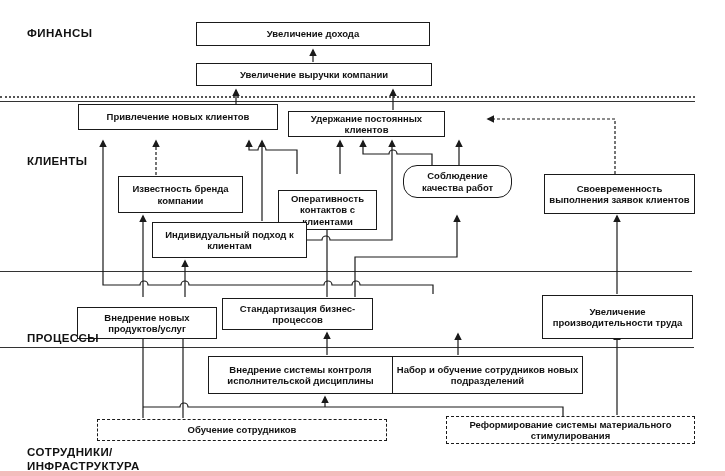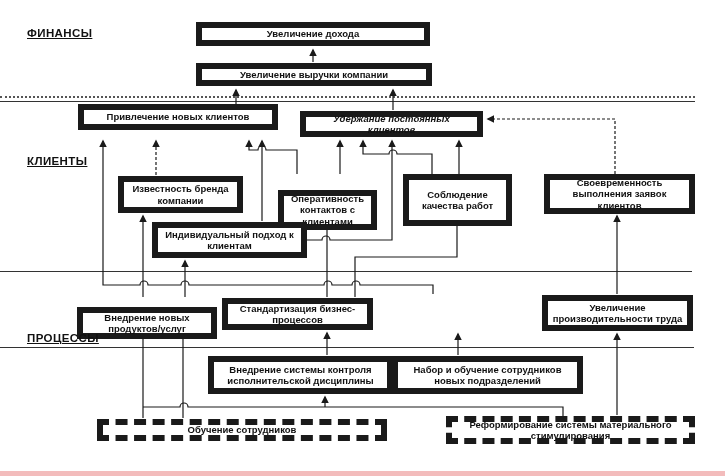--- a/index.html
+++ b/index.html
@@ -3,29 +3,29 @@
 <meta charset="utf-8">
 <style>
   html,body{margin:0;padding:0;background:#ffffff;}
   #stage{
     position:relative;width:725px;height:476px;background:#ffffff;
     font-family:"Liberation Sans", sans-serif;overflow:hidden;
   }
   svg.wires{position:absolute;left:0;top:0;z-index:1;}
   .node{
     position:absolute;z-index:2;background:#ffffff;
-    border:6px solid #d946ef;box-sizing:border-box;
+    border:1px solid #d946ef;box-sizing:border-box;
     display:flex;align-items:center;justify-content:center;text-align:center;
     font-size:9.5px;font-weight:bold;color:#111;line-height:1.18;
     padding:1px 3px;
   }
   .node.dashed{border-style:dashed;}
   .sec{
     position:absolute;z-index:3;font-size:11.5px;font-weight:bold;color:#111;
-    text-decoration:underline;letter-spacing:.4px;line-height:1.25;
+    letter-spacing:.4px;line-height:1.25;
   }
   .divider{position:absolute;left:0;z-index:0;}
   .div-dotted{border-top:2px dotted #555;}
   .div-solid{border-top:1px solid #333;}
   .strip{position:absolute;z-index:4;}
 </style>
 </head>
 <body>
 
 <div id="stage">
@@ -84,35 +84,39 @@
       <path d="M325,407 L325,397" marker-end="url(#arw)"></path>
 
       <path d="M143,418 L143,333" marker-end="url(#arw)"></path>
       <path d="M183,418 L183,333" marker-end="url(#arw)"></path>
     </g>
   </svg>
 
   <div class="sec" style="left:27px;top:26px;">ФИНАНСЫ</div>
   <div class="sec" style="left:27px;top:154px;">КЛИЕНТЫ</div>
   <div class="sec" style="left:27px;top:331px;">ПРОЦЕССЫ</div>
+  <div class="sec" style="left:27px;top:445px;">
+    <div>СОТРУДНИКИ/</div>
+    <div>ИНФРАСТРУКТУРА</div>
+  </div>
 
   <div class="node" style="left: 196px; top: 22px; width: 234px; height: 24px; border-color: rgb(26, 26, 26);">Увеличение дохода</div>
   <div class="node" style="left: 196px; top: 63px; width: 236px; height: 23px; border-color: rgb(26, 26, 26);">Увеличение выручки компании</div>
 
   <div class="node" style="left: 78px; top: 104px; width: 200px; height: 26px; border-color: rgb(26, 26, 26);">Привлечение новых клиентов</div>
-  <div class="node" style="left: 300px; top: 111px; width: 183px; height: 26px; border-color: rgb(26, 26, 26); font-style: italic;">Удержание постоянных клиентов</div>
+  <div class="node" style="left: 288px; top: 111px; width: 157px; height: 26px; border-color: rgb(26, 26, 26);">Удержание постоянных клиентов</div>
   <div class="node" style="left: 118px; top: 176px; width: 125px; height: 37px; border-color: rgb(26, 26, 26);">Известность бренда компании</div>
   <div class="node" style="left: 278px; top: 174px; width: 99px; height: 40px; border-color: rgb(26, 26, 26); margin-top: 16px;">Оперативность контактов с клиентами</div>
-  <div class="node" style="left: 403px; top: 174px; width: 109px; height: 52px; border-color: rgb(26, 26, 26);">Соблюдение качества работ</div>
+  <div class="node" style="left: 403px; top: 165px; width: 109px; height: 33px; border-color: rgb(26, 26, 26); border-radius: 14px;">Соблюдение качества работ</div>
   <div class="node" style="left: 544px; top: 174px; width: 151px; height: 40px; border-color: rgb(26, 26, 26);">Своевременность выполнения заявок клиентов</div>
   <div class="node" style="left: 152px; top: 222px; width: 155px; height: 36px; border-color: rgb(26, 26, 26);">Индивидуальный подход к клиентам</div>
 
   <div class="node" style="left: 77px; top: 298px; width: 140px; height: 32px; border-color: rgb(26, 26, 26); margin-top: 9px;">Внедрение новых продуктов/услуг</div>
   <div class="node" style="left: 222px; top: 298px; width: 151px; height: 32px; border-color: rgb(26, 26, 26);">Стандартизация бизнес-процессов</div>
-  <div class="node" style="left: 542px; top: 295px; width: 151px; height: 36px; border-color: rgb(26, 26, 26);">Увеличение производительности труда</div>
+  <div class="node" style="left: 542px; top: 295px; width: 151px; height: 44px; border-color: rgb(26, 26, 26);">Увеличение производительности труда</div>
 
   <div class="node" style="left: 208px; top: 356px; width: 185px; height: 38px; border-color: rgb(26, 26, 26);">Внедрение системы контроля исполнительской дисциплины</div>
   <div class="node" style="left: 392px; top: 356px; width: 191px; height: 38px; border-color: rgb(26, 26, 26);">Набор и обучение сотрудников новых подразделений</div>
   <div class="node dashed" style="left: 77px; top: 419px; width: 290px; height: 22px; border-color: rgb(26, 26, 26); margin-left: 20px;">Обучение сотрудников</div>
   <div class="node dashed" style="left: 446px; top: 416px; width: 249px; height: 28px; border-color: rgb(26, 26, 26);">Реформирование системы материального стимулирования</div>
 
   <div class="strip" style="left: 0px; top: 471px; width: 725px; height: 5px; background: rgb(243, 188, 188);"></div>
 </div>
 
 </body></html>

